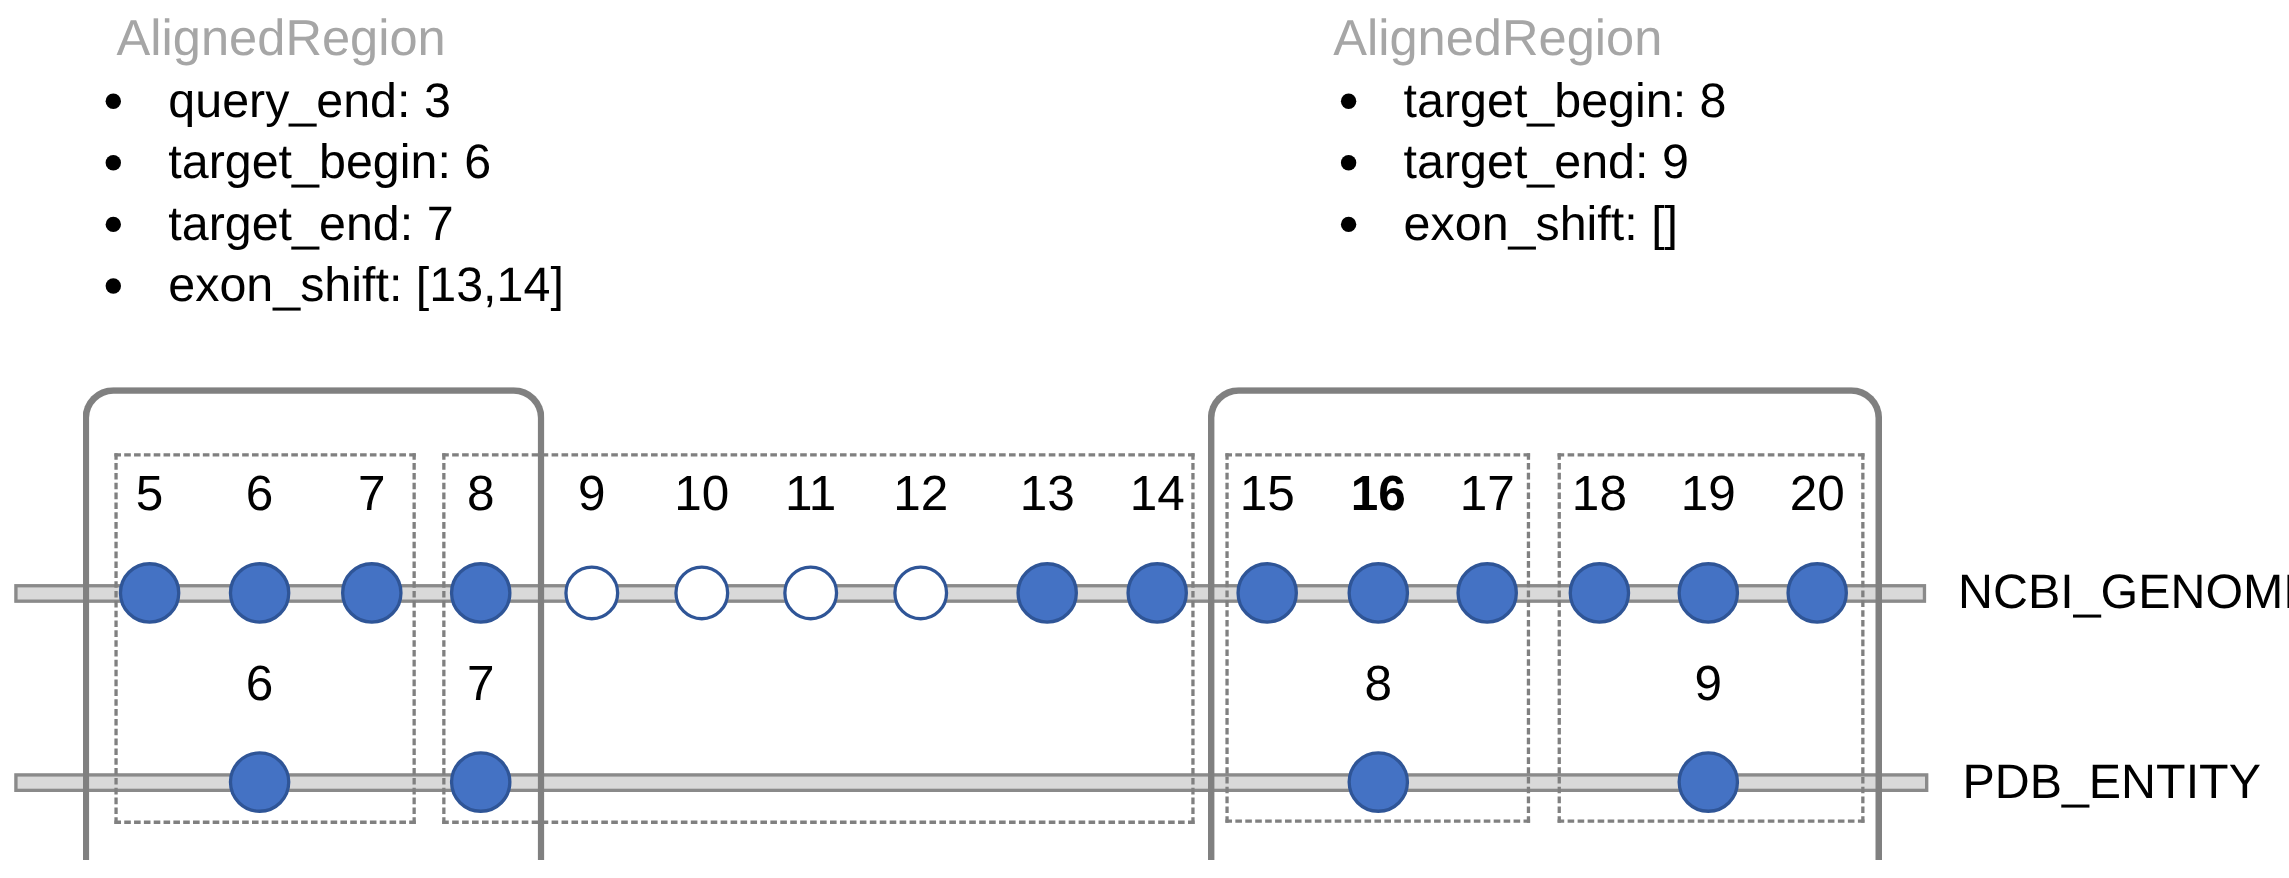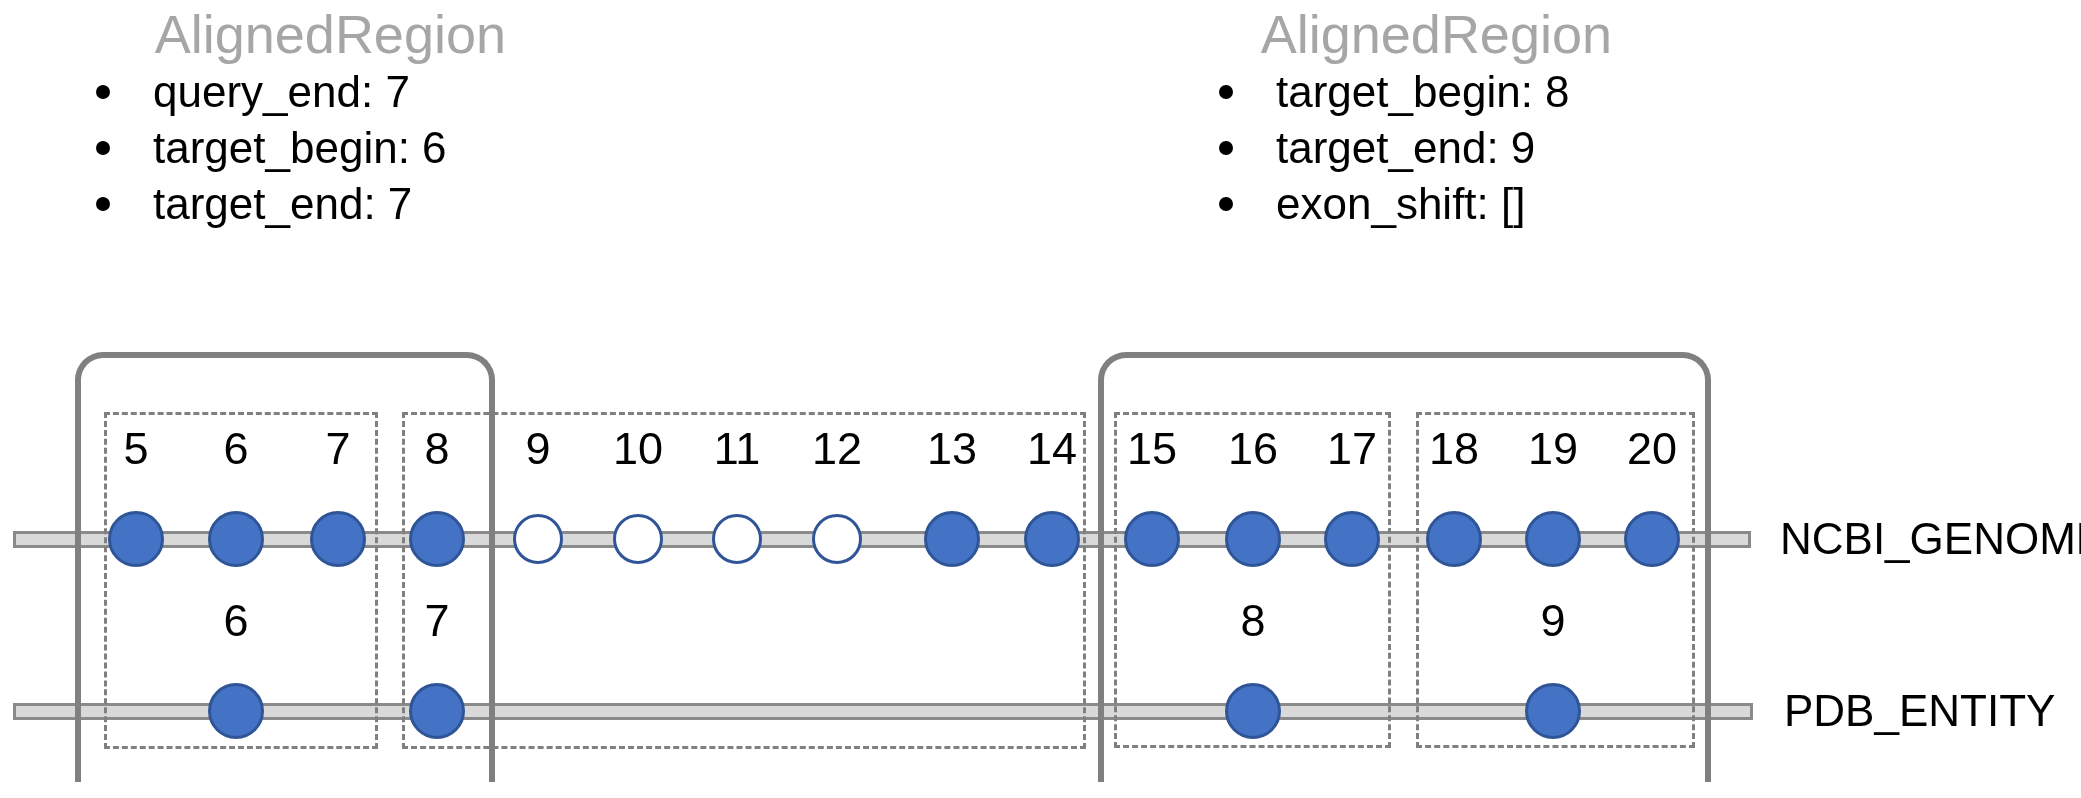--- a/index.html
+++ b/index.html
@@ -2,22 +2,22 @@
 <html><head>
 <meta charset="utf-8">
 <style>
   html,body { margin:0; padding:0; background:#fff; }
   .canvas {
     position:relative; width:2081px; height:798px; overflow:hidden;
     background:#fff; font-family:"Liberation Sans", sans-serif; color:#000;
   }
   
   .region-title {
-    position:absolute; width:400px; text-align:right;
-    font-size:54px; line-height:52px; color:var(--title-gray,#A6A6A6);
+    position:absolute; width:400px; text-align:left;
+    font-size:46px; line-height:52px; color:var(--title-gray,#A6A6A6);
   }
   .title1 { left:106px; top:8px; }
   .title2 { left:1212px; top:8px; }
   ul.bullets {
     position:absolute; margin:0; padding:0; list-style:none;
   }
   .bullets1 { left:88px;  top:64px; }
   .bullets2 { left:1211px; top:64px; }
   ul.bullets li {
     position:relative; padding-left:65px; font-size:44px; line-height:56px;
@@ -69,23 +69,24 @@
   .genome-label { left:1780px; top:514px; }
   .pdb-label    { left:1784px; top:686px; }
 </style>
 </head>
 <body>
 
 <div class="canvas" style="--circle-fill: #4472C4; --circle-stroke: #2F5597; --bar-fill: #D9D9D9; --gray-line: #808080; --title-gray: #A6A6A6;">
 
   <div class="region-title title1">AlignedRegion</div>
   <ul class="bullets bullets1">
-    <li>query_end: 7</li>
+    <li>query_end: 3</li>
     <li>target_begin: 6</li>
     <li>target_end: 7</li>
+    <li>exon_shift: [13,14]</li>
   </ul>
 
   <div class="region-title title2">AlignedRegion</div>
   <ul class="bullets bullets2">
     <li>target_begin: 8</li>
     <li>target_end: 9</li>
     <li>exon_shift: []</li>
   </ul>
 
   <div class="dashed d1"></div>
@@ -115,21 +116,21 @@
       <div class="num" style="left: 692px; top: 424px;">11</div>
       <div class="circle open" style="left: 712px; top: 514px;"></div>
       <div class="num" style="left: 792px; top: 424px;">12</div>
       <div class="circle open" style="left: 812px; top: 514px;"></div>
       <div class="num" style="left: 907px; top: 424px;">13</div>
       <div class="circle filled" style="left: 924px; top: 511px;"></div>
       <div class="num" style="left: 1007px; top: 424px;">14</div>
       <div class="circle filled" style="left: 1024px; top: 511px;"></div>
       <div class="num" style="left: 1107px; top: 424px;">15</div>
       <div class="circle filled" style="left: 1124px; top: 511px;"></div>
-      <div class="num" style="left: 1208px; top: 424px;">16</div>
+      <div class="num" style="left: 1208px; top: 424px; font-weight: bold;">16</div>
       <div class="circle filled" style="left: 1225px; top: 511px;"></div>
       <div class="num" style="left: 1307px; top: 424px;">17</div>
       <div class="circle filled" style="left: 1324px; top: 511px;"></div>
       <div class="num" style="left: 1409px; top: 424px;">18</div>
       <div class="circle filled" style="left: 1426px; top: 511px;"></div>
       <div class="num" style="left: 1508px; top: 424px;">19</div>
       <div class="circle filled" style="left: 1525px; top: 511px;"></div>
       <div class="num" style="left: 1607px; top: 424px;">20</div>
       <div class="circle filled" style="left: 1624px; top: 511px;"></div>
     </div>

